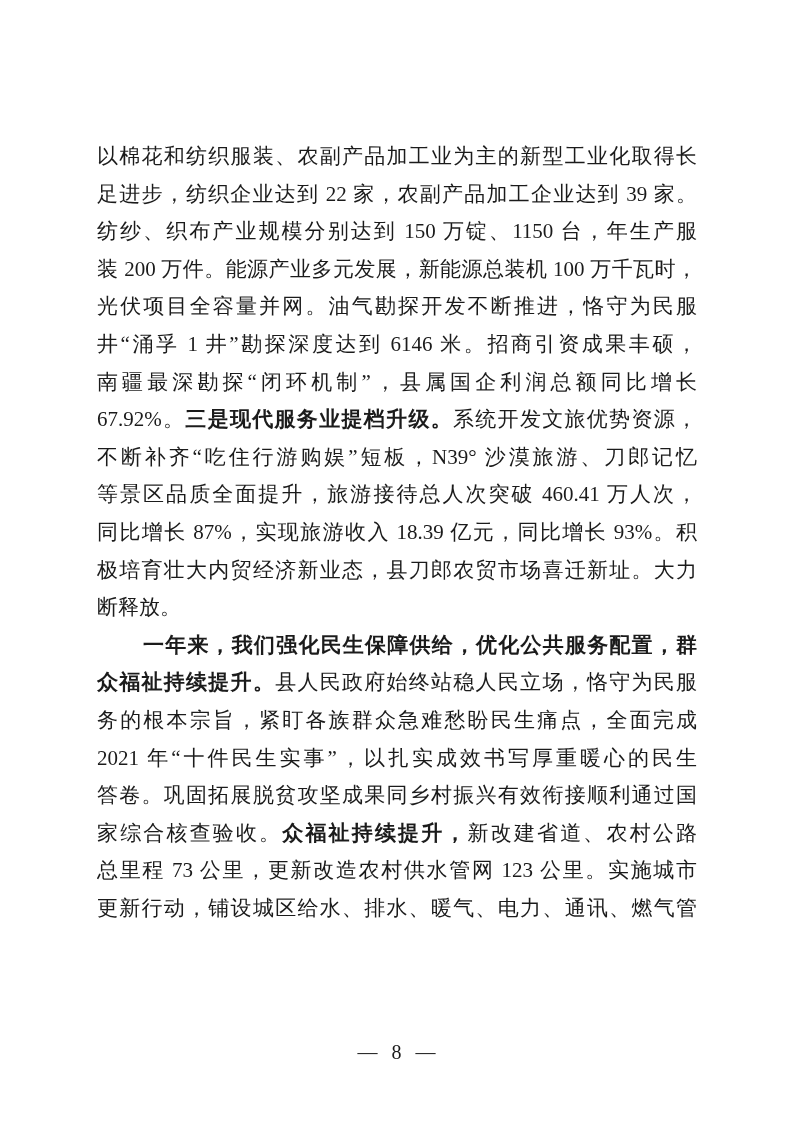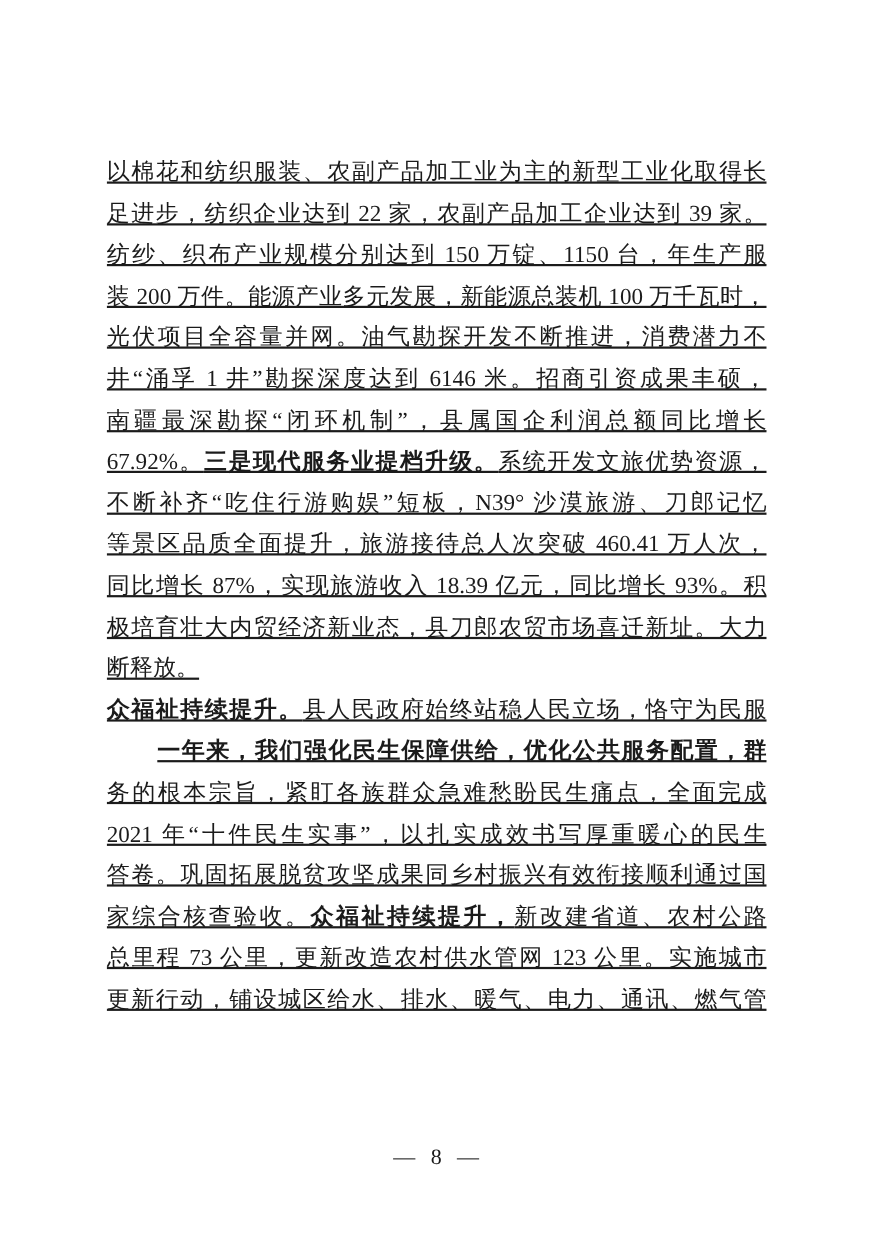--- a/index.html
+++ b/index.html
@@ -15,21 +15,20 @@
   }
   .page {
     position: absolute;
     inset: 0;
   }
   .doc-body {
     position: absolute;
     left: 97px;
     top: 138px;
     width: 600px;
-    text-decoration: underline;
   }
   .line {
     font-size: 21px;
     height: 37.6px;
     line-height: 37.6px;
     text-align: justify;
     text-align-last: justify;
     text-justify: inter-character;
     overflow: hidden;
     white-space: normal;
@@ -58,31 +57,31 @@
 </style>
 </head>
 <body style="background: rgb(255, 255, 255); color: rgb(27, 27, 27);">
 
 <main class="page">
   <section class="doc-body">
       <div class="line"><span class="run-normal">以棉花和纺织服装、农副产品加工业为主的新型工业化取得长</span></div>
       <div class="line"><span class="run-normal">足进步，纺织企业达到 22 家，农副产品加工企业达到 39 家。</span></div>
       <div class="line"><span class="run-normal">纺纱、织布产业规模分别达到 150 万锭、1150 台，年生产服</span></div>
       <div class="line"><span class="run-normal">装 200 万件。能源产业多元发展，新能源总装机 100 万千瓦时，</span></div>
-      <div class="line"><span class="run-normal">光伏项目全容量并网。油气勘探开发不断推进，消费潜力不</span></div>
+      <div class="line"><span class="run-normal">光伏项目全容量并网。油气勘探开发不断推进，恪守为民服</span></div>
       <div class="line"><span class="run-normal">井“涌孚 1 井”勘探深度达到 6146 米。招商引资成果丰硕，</span></div>
       <div class="line"><span class="run-normal">南疆最深勘探“闭环机制”，县属国企利润总额同比增长</span></div>
       <div class="line"><span class="run-normal">67.92%。</span><span class="run-bold">三是现代服务业提档升级。</span><span class="run-normal">系统开发文旅优势资源，</span></div>
       <div class="line"><span class="run-normal">不断补齐“吃住行游购娱”短板，N39° 沙漠旅游、刀郎记忆</span></div>
       <div class="line"><span class="run-normal">等景区品质全面提升，旅游接待总人次突破 460.41 万人次，</span></div>
       <div class="line"><span class="run-normal">同比增长 87%，实现旅游收入 18.39 亿元，同比增长 93%。积</span></div>
       <div class="line"><span class="run-normal">极培育壮大内贸经济新业态，县刀郎农贸市场喜迁新址。大力</span></div>
       <div class="line para-end"><span class="run-normal">断释放。</span></div>
+      <div class="line indent"><span class="run-bold">一年来，我们强化民生保障供给，优化公共服务配置，群</span></div>
       <div class="line"><span class="run-bold">众福祉持续提升。</span><span class="run-normal">县人民政府始终站稳人民立场，恪守为民服</span></div>
-      <div class="line indent"><span class="run-bold">一年来，我们强化民生保障供给，优化公共服务配置，群</span></div>
       <div class="line"><span class="run-normal">务的根本宗旨，紧盯各族群众急难愁盼民生痛点，全面完成</span></div>
       <div class="line"><span class="run-normal">2021 年“十件民生实事”，以扎实成效书写厚重暖心的民生</span></div>
       <div class="line"><span class="run-normal">答卷。巩固拓展脱贫攻坚成果同乡村振兴有效衔接顺利通过国</span></div>
       <div class="line"><span class="run-normal">家综合核查验收。</span><span class="run-bold">众福祉持续提升，</span><span class="run-normal">新改建省道、农村公路</span></div>
       <div class="line"><span class="run-normal">总里程 73 公里，更新改造农村供水管网 123 公里。实施城市</span></div>
       <div class="line"><span class="run-normal">更新行动，铺设城区给水、排水、暖气、电力、通讯、燃气管</span></div>
     </section>
   <footer class="page-footer">
     <span>— 8 —</span>
   </footer>

